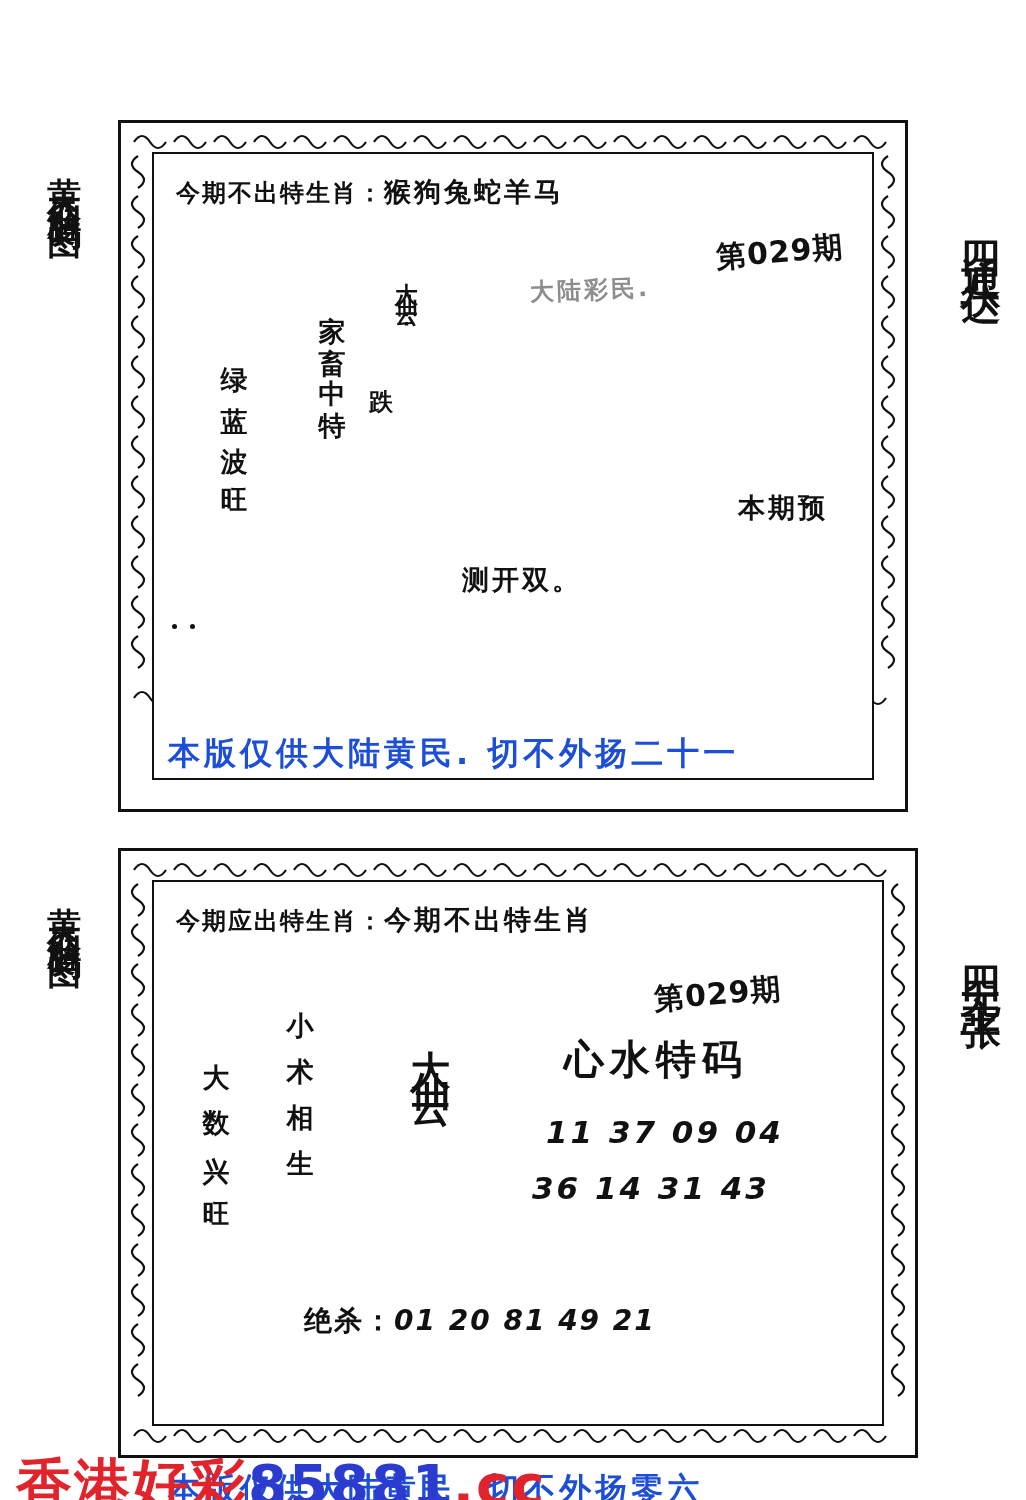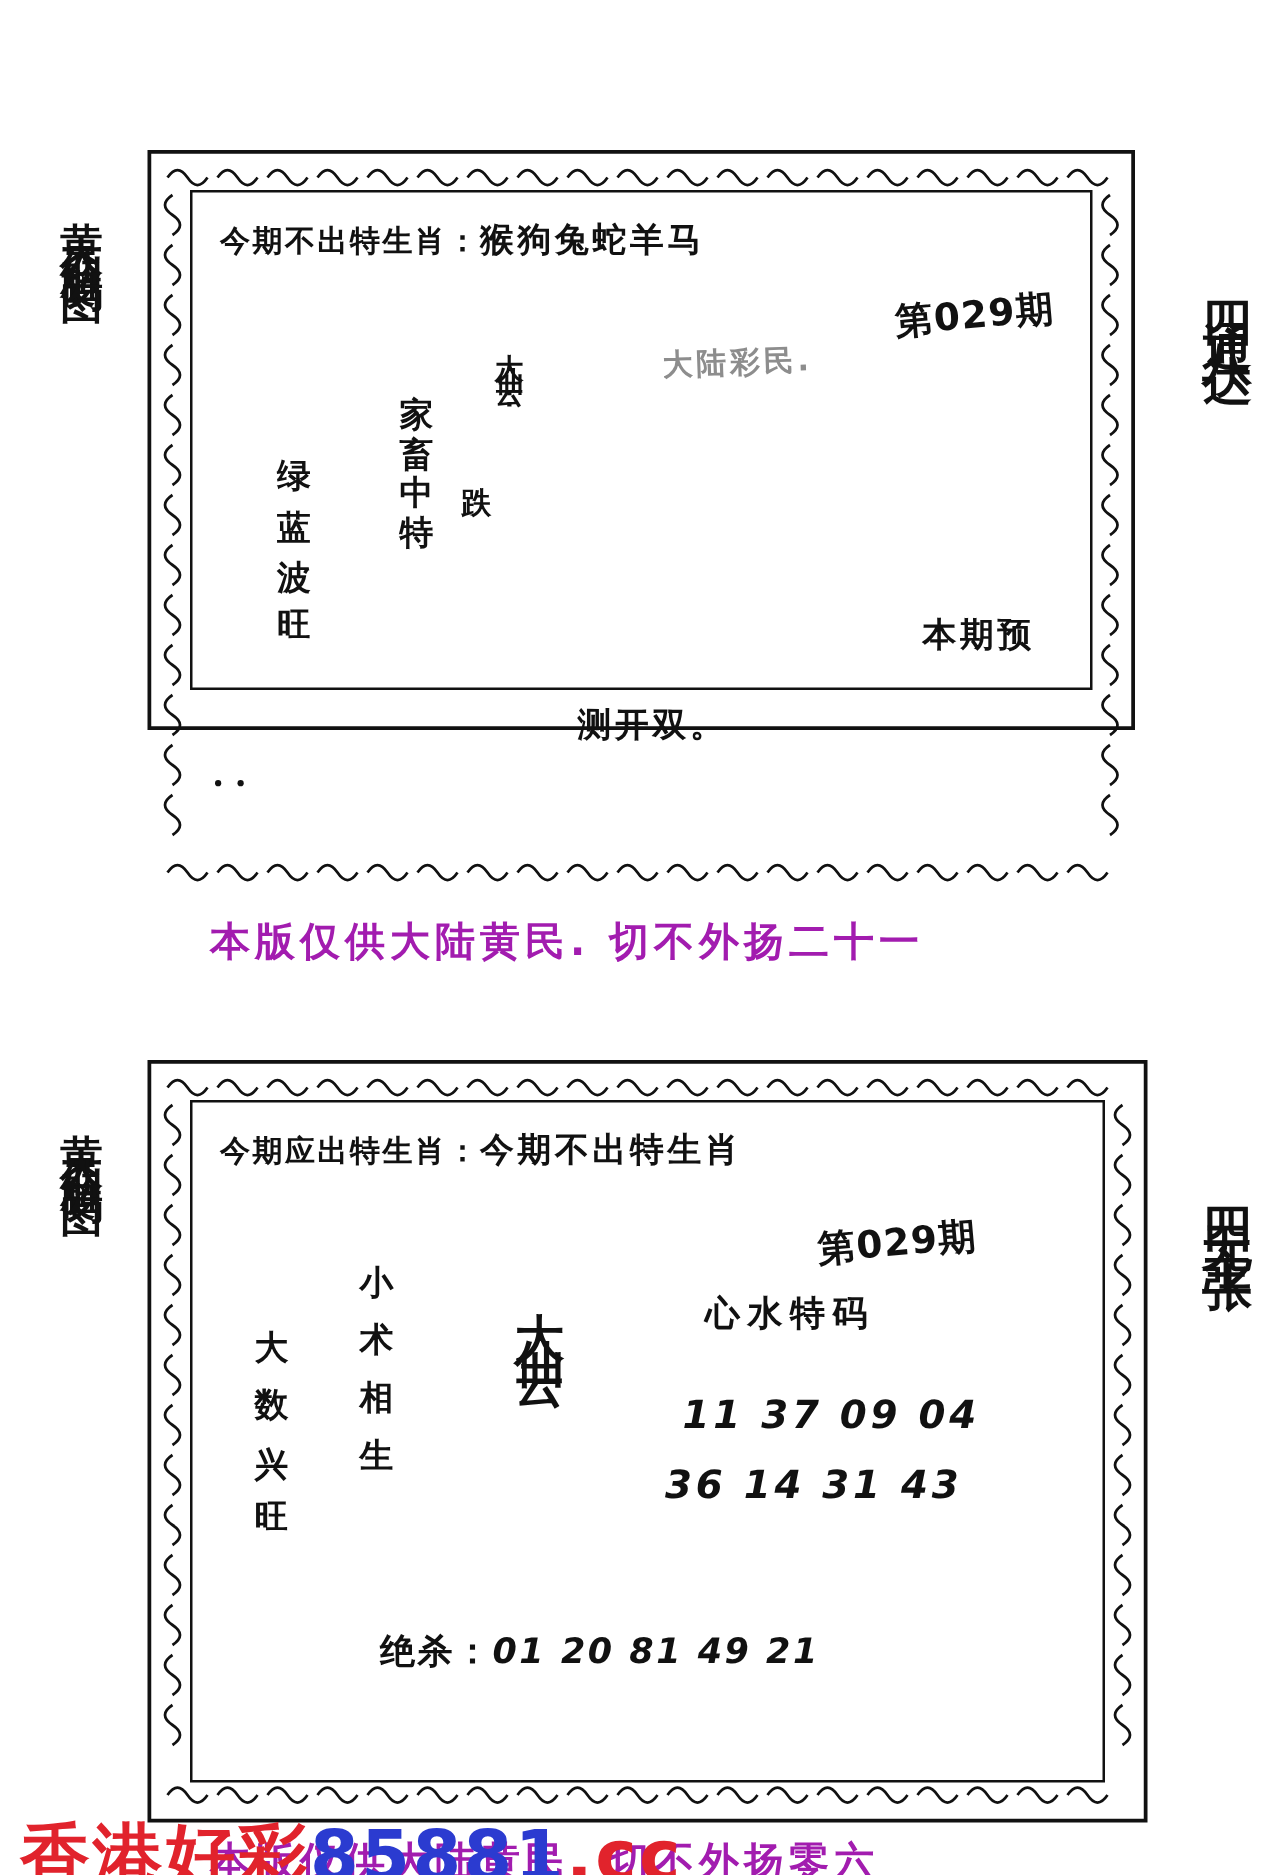--- a/index.html
+++ b/index.html
@@ -65,21 +65,21 @@
   }
   .vert.left{left:46px;}
   .vert.right{right:24px;}
 
   
   .bottomline{
     position:absolute;
     font-size:32px;
     font-weight:700;
     letter-spacing:4px;
-    color:#a21caf;
+    color:#1d4ed8;
     white-space:nowrap;
   }
 
   
   .row-head{
     position:absolute;
     font-size:24px;
     font-weight:700;
     letter-spacing:2px;
     white-space:nowrap;
@@ -106,21 +106,21 @@
   .faint{color:#8d8d8d;}
   .htext{
     position:absolute;
     font-size:27px;
     font-weight:700;
     letter-spacing:3px;
     white-space:nowrap;
   }
   .big-title{
     position:absolute;
-    font-size:28px;
+    font-size:40px;
     font-weight:700;
     letter-spacing:6px;
     white-space:nowrap;
   }
   .nums{
     position:absolute;
     font-size:31px;
     font-weight:700;
     font-style:italic;
     letter-spacing:3px;
@@ -152,21 +152,21 @@
 <body>
 
 <div class="page">
 
   <div class="banner hw" style="top:52px;left:0;"></div>
 
   <div class="vert left" style="top:150px;height:540px;">黄大仙解码图</div>
 
   <div class="vert right" style="top:210px;height:400px;font-size:40px;letter-spacing:14px;">四通八达</div>
 
-  <div class="panel" style="left:118px;top:120px;width:790px;height:464px;">
+  <div class="panel" style="left:118px;top:120px;width:790px;height:692px;">
     <div class="outer"></div>
 
     <svg class="squiggle" viewBox="0 0 778 588" preserveAspectRatio="none" width="778" height="588">
       <g fill="none" stroke="#111" stroke-width="2.2">
         <path d="M10,16 q8,-12 16,0 q8,12 16,0 M50,16 q8,-12 16,0 q8,12 16,0 M90,16 q8,-12 16,0 q8,12 16,0 M130,16 q8,-12 16,0 q8,12 16,0 M170,16 q8,-12 16,0 q8,12 16,0 M210,16 q8,-12 16,0 q8,12 16,0 M250,16 q8,-12 16,0 q8,12 16,0 M290,16 q8,-12 16,0 q8,12 16,0 M330,16 q8,-12 16,0 q8,12 16,0 M370,16 q8,-12 16,0 q8,12 16,0 M410,16 q8,-12 16,0 q8,12 16,0 M450,16 q8,-12 16,0 q8,12 16,0 M490,16 q8,-12 16,0 q8,12 16,0 M530,16 q8,-12 16,0 q8,12 16,0 M570,16 q8,-12 16,0 q8,12 16,0 M610,16 q8,-12 16,0 q8,12 16,0 M650,16 q8,-12 16,0 q8,12 16,0 M690,16 q8,-12 16,0 q8,12 16,0 M730,16 q8,-12 16,0 q8,12 16,0"></path>
         <path d="M10,572 q8,-12 16,0 q8,12 16,0 M50,572 q8,-12 16,0 q8,12 16,0 M90,572 q8,-12 16,0 q8,12 16,0 M130,572 q8,-12 16,0 q8,12 16,0 M170,572 q8,-12 16,0 q8,12 16,0 M210,572 q8,-12 16,0 q8,12 16,0 M250,572 q8,-12 16,0 q8,12 16,0 M290,572 q8,-12 16,0 q8,12 16,0 M330,572 q8,-12 16,0 q8,12 16,0 M370,572 q8,-12 16,0 q8,12 16,0 M410,572 q8,-12 16,0 q8,12 16,0 M450,572 q8,-12 16,0 q8,12 16,0 M490,572 q8,-12 16,0 q8,12 16,0 M530,572 q8,-12 16,0 q8,12 16,0 M570,572 q8,-12 16,0 q8,12 16,0 M610,572 q8,-12 16,0 q8,12 16,0 M650,572 q8,-12 16,0 q8,12 16,0 M690,572 q8,-12 16,0 q8,12 16,0 M730,572 q8,-12 16,0 q8,12 16,0"></path>
         <path d="M14,30 q-12,8 0,16 q12,8 0,16 M14,70 q-12,8 0,16 q12,8 0,16 M14,110 q-12,8 0,16 q12,8 0,16 M14,150 q-12,8 0,16 q12,8 0,16 M14,190 q-12,8 0,16 q12,8 0,16 M14,230 q-12,8 0,16 q12,8 0,16 M14,270 q-12,8 0,16 q12,8 0,16 M14,310 q-12,8 0,16 q12,8 0,16 M14,350 q-12,8 0,16 q12,8 0,16 M14,390 q-12,8 0,16 q12,8 0,16 M14,430 q-12,8 0,16 q12,8 0,16 M14,470 q-12,8 0,16 q12,8 0,16 M14,510 q-12,8 0,16 q12,8 0,16"></path>
         <path d="M764,30 q-12,8 0,16 q12,8 0,16 M764,70 q-12,8 0,16 q12,8 0,16 M764,110 q-12,8 0,16 q12,8 0,16 M764,150 q-12,8 0,16 q12,8 0,16 M764,190 q-12,8 0,16 q12,8 0,16 M764,230 q-12,8 0,16 q12,8 0,16 M764,270 q-12,8 0,16 q12,8 0,16 M764,310 q-12,8 0,16 q12,8 0,16 M764,350 q-12,8 0,16 q12,8 0,16 M764,390 q-12,8 0,16 q12,8 0,16 M764,430 q-12,8 0,16 q12,8 0,16 M764,470 q-12,8 0,16 q12,8 0,16 M764,510 q-12,8 0,16 q12,8 0,16"></path>
       </g>
     </svg>

